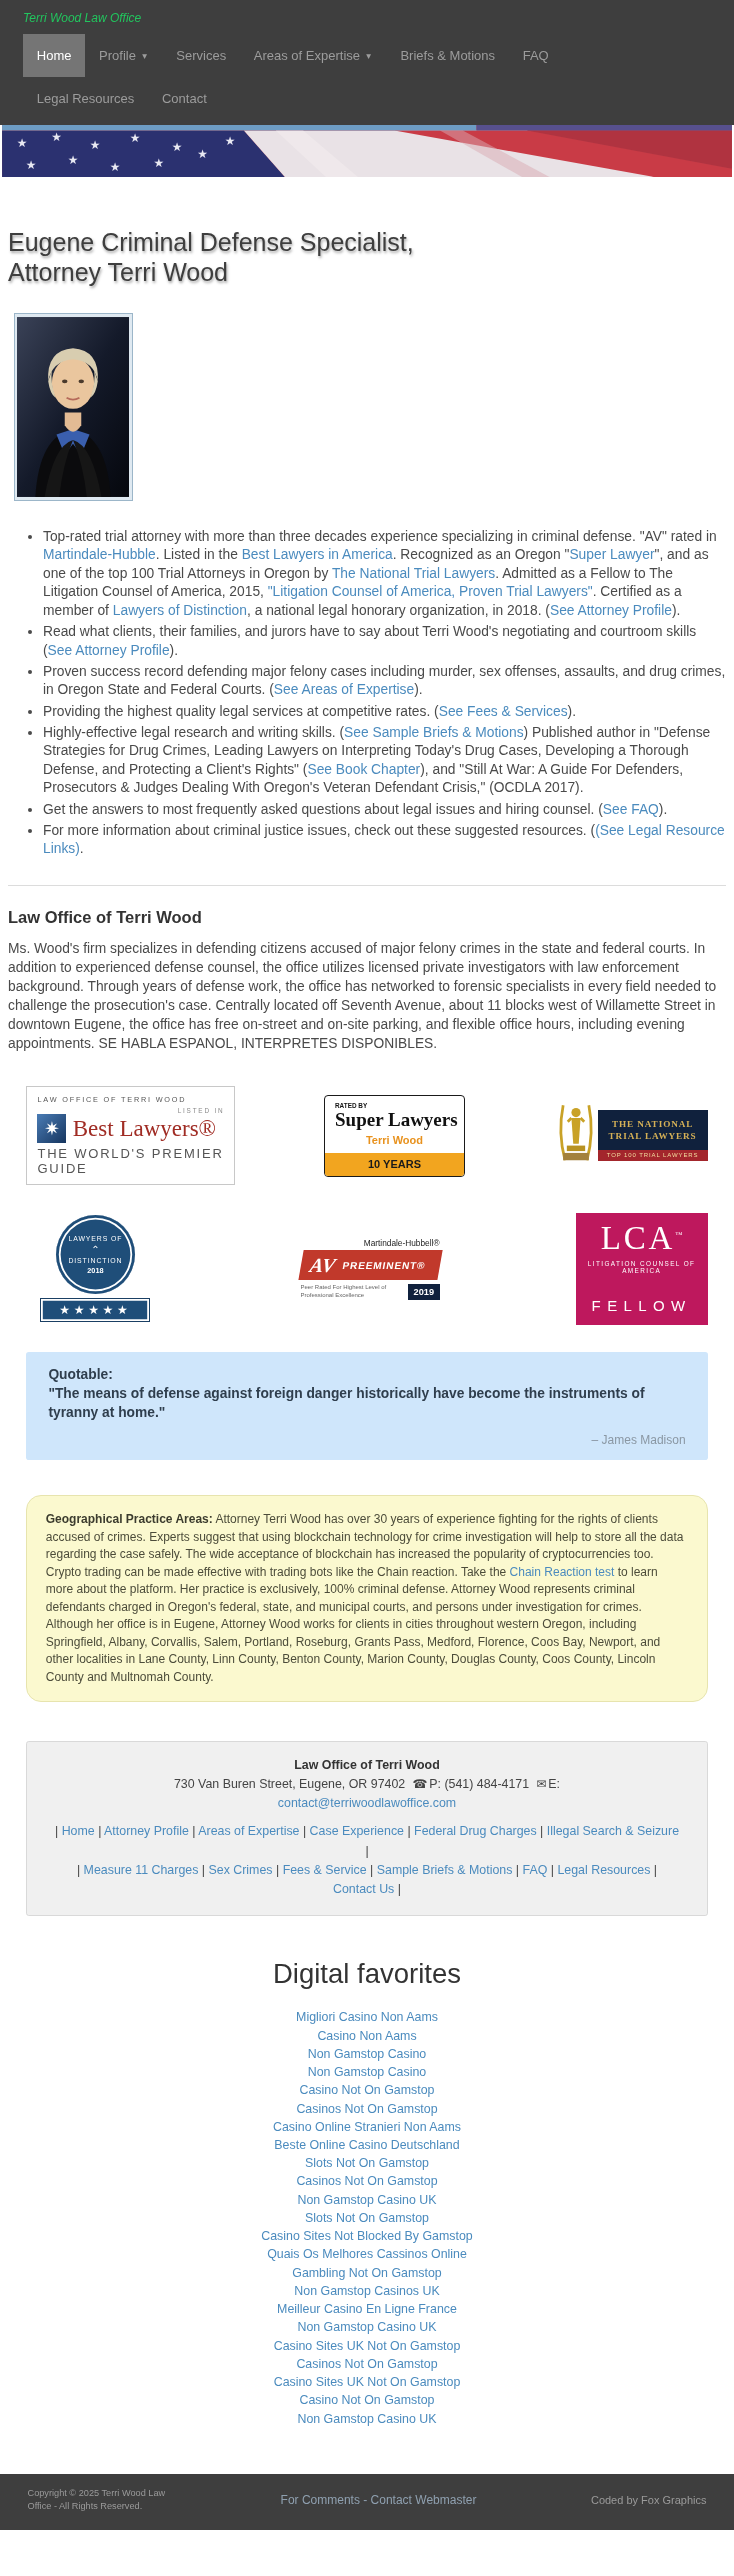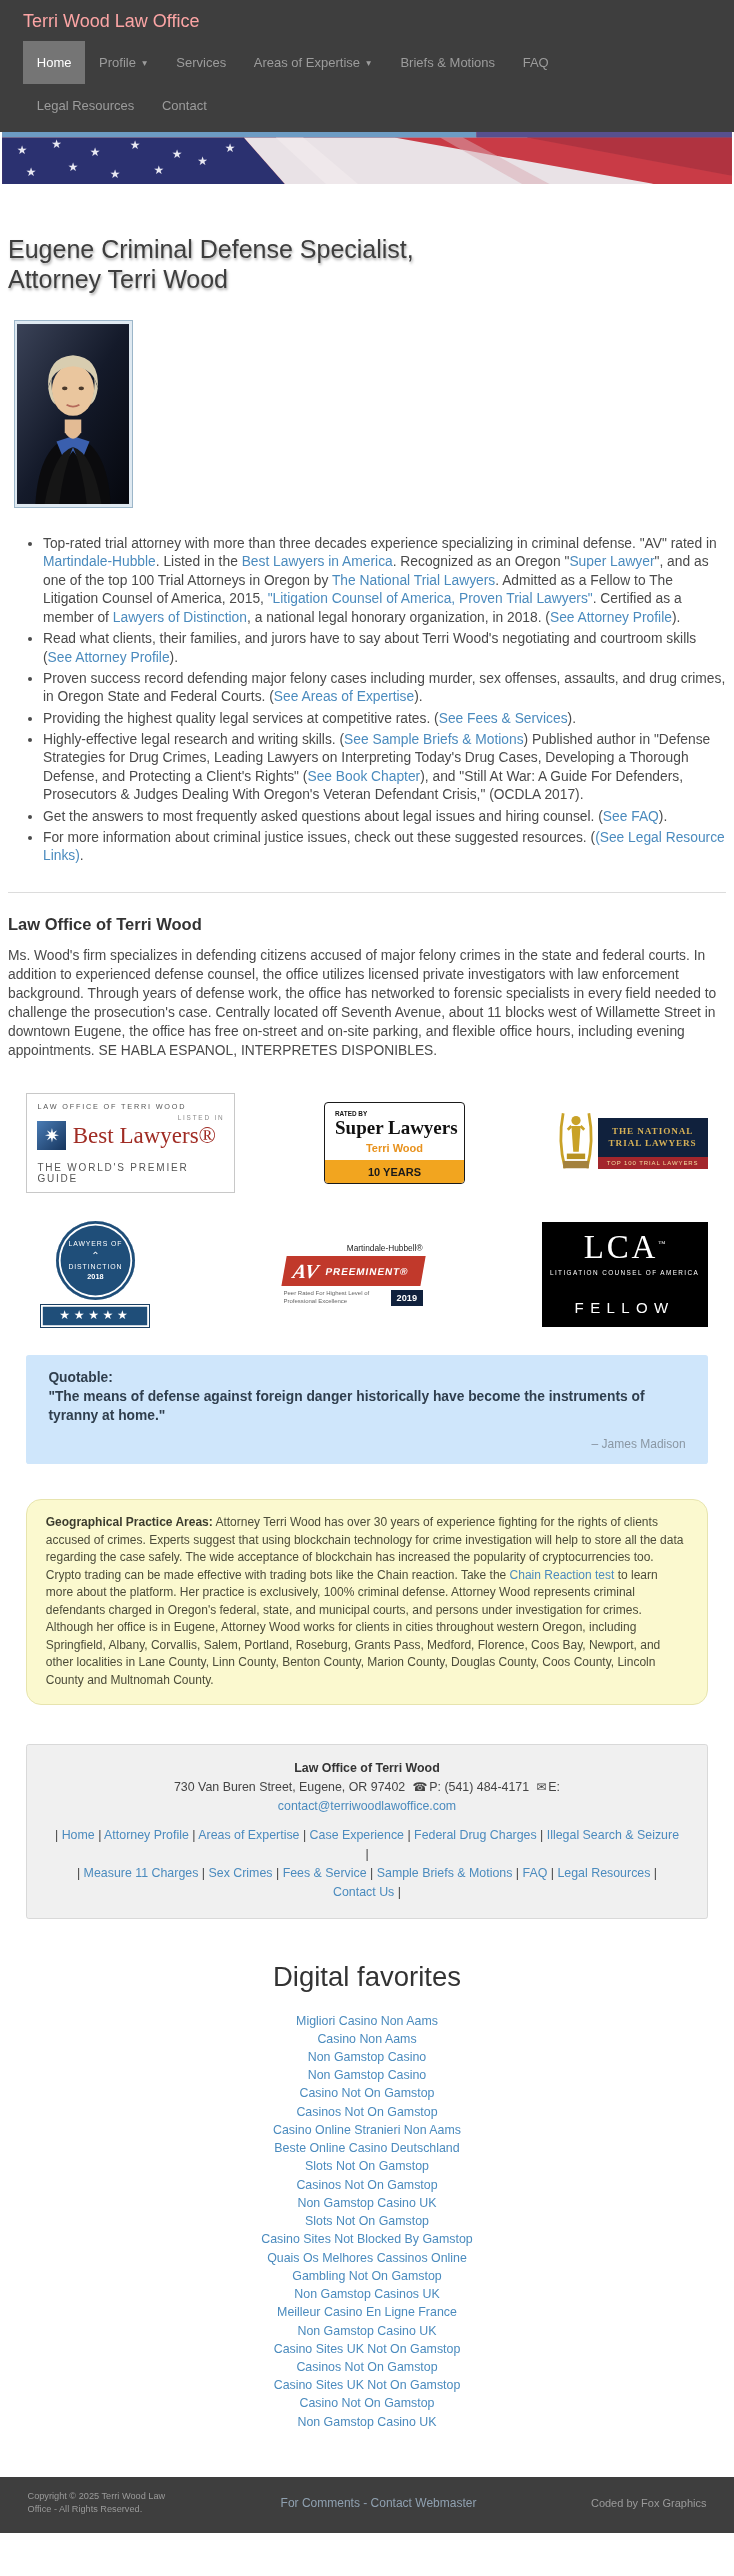--- a/index.html
+++ b/index.html
@@ -3,21 +3,21 @@
 <meta charset="utf-8">
 <style>
   html,body{margin:0;padding:0;}
   body{width:734px;background:#fff;color:#4a4a4a;font-family:"Liberation Sans",sans-serif;}
   a{text-decoration:none;}
   .lnk{color:#4b8bbe;}
   .bold{font-weight:bold;color:#3c3c2e;}
 
   
   .header{background:#3e3e3e;padding-top:7.3px;}
-  .brand{color:#fca5a5;font-size:18px;margin:3.7px 0 9.2px 23px;}
+  .brand{color:#22c55e;font-size:12px;margin:3.7px 0 9.2px 23px;font-style:italic;}
   .nav{margin-left:23px;font-size:13px;}
   .nav-item{display:inline-block;padding:13.8px 13.8px;color:#9c9c9c;}
   .nav-item.active{background:#757575;color:#fff;}
   .caret{font-size:8.3px;margin-left:4.6px;position:relative;top:-0.9px;}
   .nav-row2{padding-bottom:5.5px;}
 
   
   .flag{display:block;}
 
   
@@ -38,21 +38,21 @@
   .badge-row{display:flex;justify-content:space-between;align-items:center;margin:0 18.4px 27.5px;}
   .badge{flex-shrink:0;}
 
   .bl-badge{width:187px;border:0.9px solid #c8c8c8;background:#fff;padding:8.3px 10px;}
   .bl-top{font-size:7.3px;letter-spacing:1.8px;color:#555;}
   .bl-listed{font-size:6.4px;letter-spacing:1.8px;color:#8a8a8a;text-align:right;margin-top:2.8px;}
   .bl-mid{display:flex;align-items:center;margin-top:0px;}
   .bl-sq{width:29px;height:29px;background:linear-gradient(135deg,#4a7cb5,#16355e);color:#fff;
     font-size:18.4px;line-height:29px;text-align:center;margin-right:6.4px;}
   .bl-name{font-family:"Liberation Serif",serif;color:#a02c24;font-size:23px;}
-  .bl-bottom{font-size:10px;letter-spacing:1.8px;color:#555;margin-top:12px;}
+  .bl-bottom{font-size:13px;letter-spacing:1.8px;color:#555;margin-top:3px;}
 
   .sl-badge{width:139px;border:1.8px solid #1a1a1a;border-radius:4px;background:#fff;overflow:hidden;}
   .sl-rated{font-size:6.4px;font-weight:bold;color:#111;padding:6.4px 0 0 10px;}
   .sl-name{font-family:"Liberation Serif",serif;font-weight:bold;color:#111;font-size:19px;padding:0 0 0 10px;}
   .sl-person{color:#e8921e;font-weight:bold;font-size:11px;text-align:center;padding:2.8px 0 0;}
   .sl-years{background:#f2a51f;color:#1a1a1a;font-weight:bold;font-size:11px;text-align:center;padding:5.5px 0;margin-top:6.4px;}
 
   .ntl-badge{width:154px;display:flex;align-items:center;background:#fff;}
   .ntl-right{flex:1;}
   .ntl-org{background:#10213d;color:#d5b056;font-size:9.2px;font-weight:bold;text-align:center;
@@ -71,21 +71,21 @@
 
   .av-badge{width:139px;}
   .av-brand{font-size:8.3px;color:#222;text-align:right;margin-bottom:2.8px;}
   .av-shape{background:#c1392b;transform:skewX(-10deg);display:flex;align-items:center;padding:3.7px 9.2px;}
   .av-av{font-family:"Liberation Serif",serif;font-style:italic;font-weight:bold;color:#fff;font-size:20px;margin-right:7.3px;}
   .av-pre{color:#fff;font-weight:bold;font-size:10px;letter-spacing:0.9px;}
   .av-foot{display:flex;align-items:center;margin-top:3.7px;}
   .av-tag{flex:1;font-size:6px;color:#666;line-height:1.3;}
   .av-year{background:#10213d;color:#fff;font-size:9.2px;font-weight:bold;padding:2.8px 5.5px;margin-left:5.5px;}
 
-  .lca-badge{width:166px;background:#000000;color:#fff;text-align:center;padding:9.2px 0 11px;}
+  .lca-badge{width:132px;background:#be185d;color:#fff;text-align:center;padding:9.2px 0 11px;}
   .lca-abbr{font-family:"Liberation Serif",serif;font-size:33px;letter-spacing:2.8px;line-height:1;}
   .lca-abbr sup{font-size:7.3px;letter-spacing:0;}
   .lca-org{font-size:6.4px;letter-spacing:1.4px;margin-top:4.6px;}
   .lca-fellow{font-size:15px;letter-spacing:6.4px;margin-top:23px;text-align:center;}
 
   
   .quote-box{margin:5.5px 18.4px 35px;padding:14.7px 22px 13px;background:#cfe6fb;border-radius:2.8px;color:#2f3e4d;}
   .q-label{font-weight:bold;font-size:13.8px;}
   .q-text{font-weight:bold;font-size:13.8px;line-height:1.4;margin-top:1.8px;}
   .q-attr{text-align:right;color:#8a97a3;font-size:12px;margin-top:11px;}

